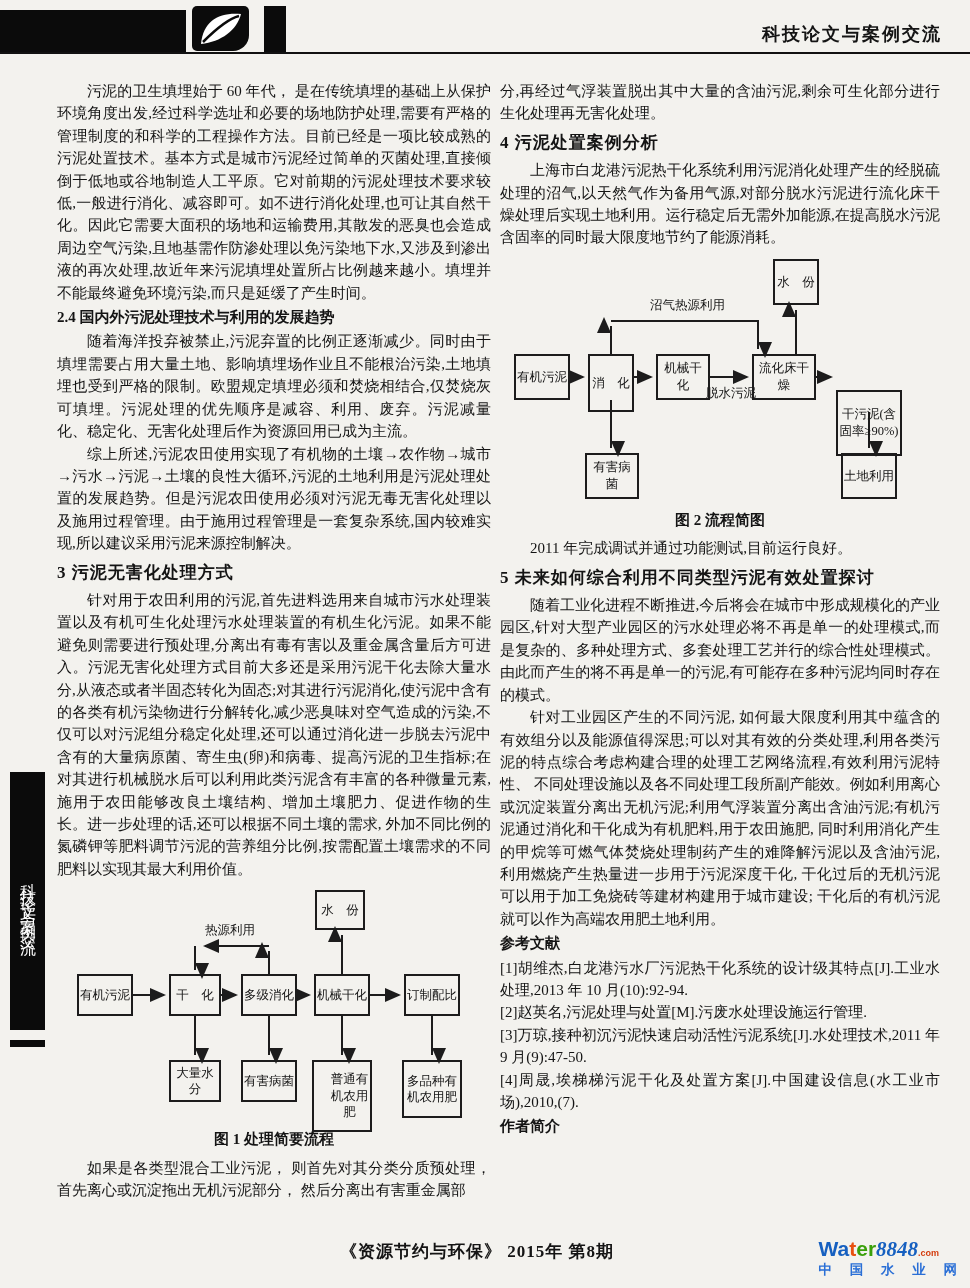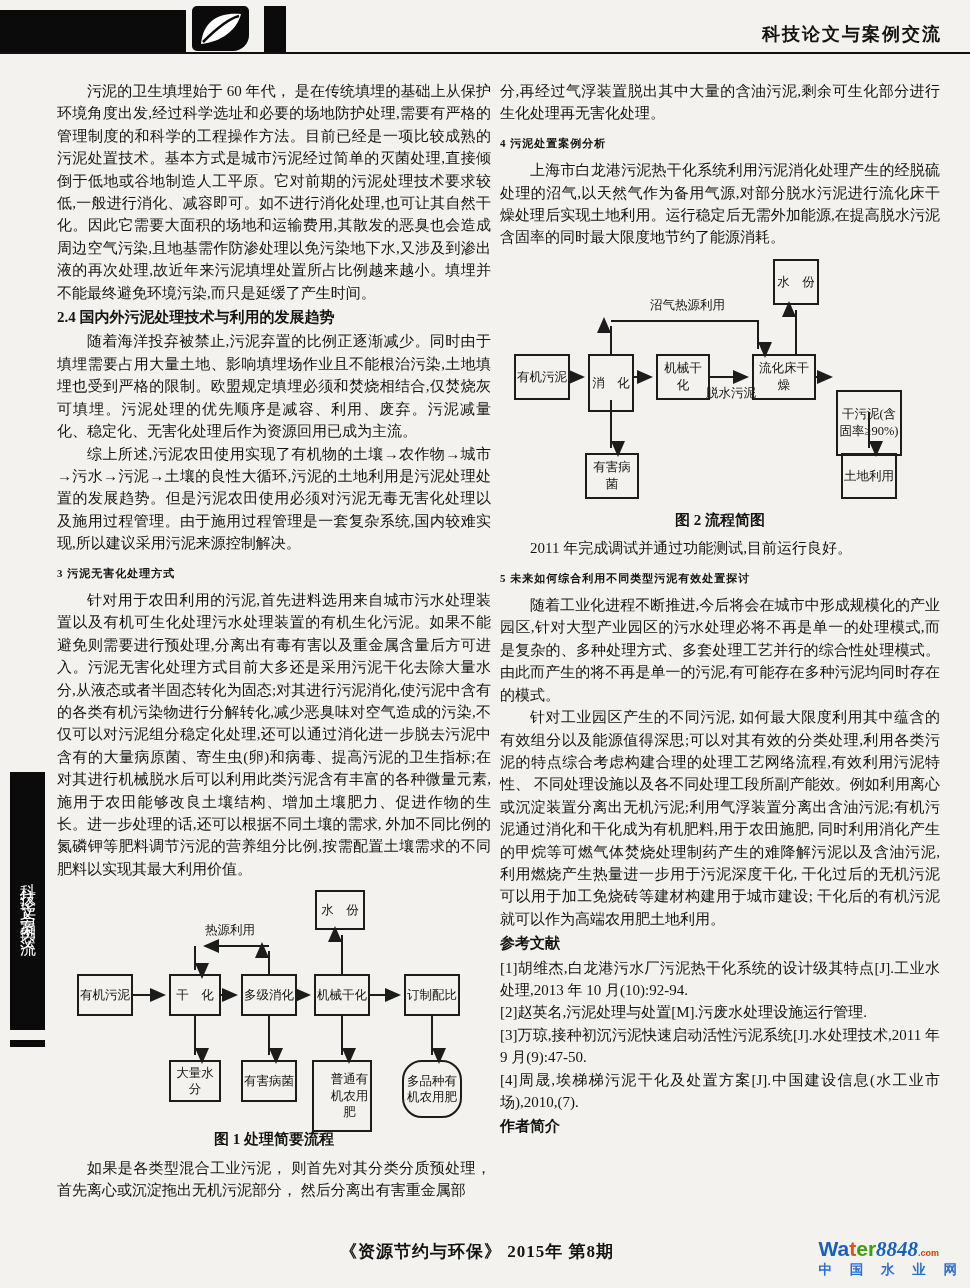--- a/index.html
+++ b/index.html
@@ -31,21 +31,21 @@
   .side-dash{position:absolute;left:10px;top:1040px;width:35px;height:7px;background:#0b0b0b;}
 
   
   .col{position:absolute;top:80px;font-size:15px;line-height:22.4px;text-align:justify;}
   .col-left{left:57px;width:434px;}
   .col-right{left:500px;width:440px;}
   p{margin:0;}
   .body{text-indent:2em;}
   .cont{text-indent:0;}
   .h-small{font-weight:bold;margin:2px 0;}
-  .h-big{font-weight:bold;font-size:11px;margin:7px 0 5px;letter-spacing:1px;}
+  .h-big{font-weight:bold;font-size:17px;margin:7px 0 5px;letter-spacing:1px;}
   .ref{text-indent:0;}
   .refs-h{font-weight:bold;margin:2px 0;}
 
   
   .figure{position:relative;margin:8px 0 0;}
   .fig1{height:236px;}
   .fig2{height:248px;}
   .box{
     position:absolute;border:2px solid #1c1c1c;
     display:flex;align-items:center;justify-content:center;
@@ -129,21 +129,21 @@
       <div class="flabel" style="left:148px;top:36px;">热源利用</div>
       <div class="box" style="left:258px;top:2px;width:50px;height:40px;">水　份</div>
       <div class="box" style="left:20px;top:86px;width:56px;height:42px;">有机污泥</div>
       <div class="box" style="left:112px;top:86px;width:52px;height:42px;">干　化</div>
       <div class="box" style="left:184px;top:86px;width:56px;height:42px;">多级消化</div>
       <div class="box" style="left:257px;top:86px;width:56px;height:42px;">机械干化</div>
       <div class="box" style="left:347px;top:86px;width:56px;height:42px;">订制配比</div>
       <div class="box" style="left:112px;top:172px;width:52px;height:42px;">大量水分</div>
       <div class="box" style="left:184px;top:172px;width:56px;height:42px;">有害病菌</div>
       <div class="box" style="left:255px;top:172px;width:60px;height:72px;padding-left:16px;">普通有机农用肥</div>
-      <div class="box" style="left:345px;top:172px;width:60px;height:58px;border-radius:20px;">多品种有机农用肥</div>
+      <div class="box" style="left:345px;top:172px;width:60px;height:58px;">多品种有机农用肥</div>
     </div>
     <p class="figcap">图 1  处理简要流程</p>
 
     <p class="body">如果是各类型混合工业污泥， 则首先对其分类分质预处理，首先离心或沉淀拖出无机污泥部分， 然后分离出有害重金属部</p>
   </div>
 
   <div class="col col-right">
     <p class="cont">分,再经过气浮装置脱出其中大量的含油污泥,剩余可生化部分进行生化处理再无害化处理。</p>
     <p class="h-big">4 污泥处置案例分析</p>
     <p class="body">上海市白龙港污泥热干化系统利用污泥消化处理产生的经脱硫处理的沼气,以天然气作为备用气源,对部分脱水污泥进行流化床干燥处理后实现土地利用。运行稳定后无需外加能源,在提高脱水污泥含固率的同时最大限度地节约了能源消耗。</p>

